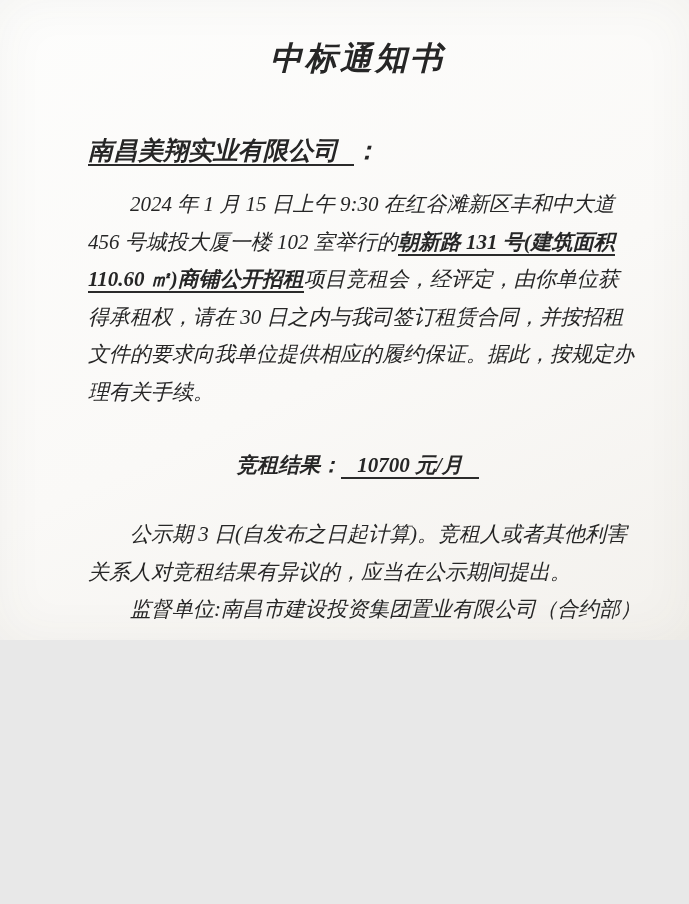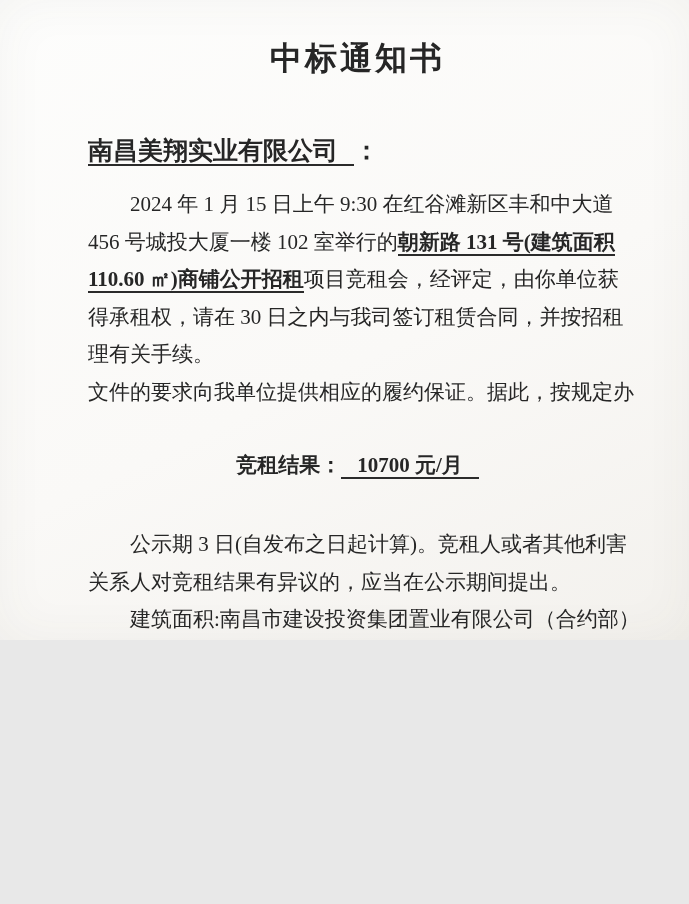--- a/index.html
+++ b/index.html
@@ -5,39 +5,40 @@
   html,body{margin:0;padding:0;background:#e8e8e8;}
   .page{
     position:relative;
     width:689px;height:640px;
     margin:0 auto;
     background:linear-gradient(155deg,#fdfdfc 0%,#faf9f7 55%,#f3f1ed 100%);
     box-shadow:inset 0 0 50px rgba(80,70,60,0.05);
     font-family:"Liberation Serif","DejaVu Serif",serif;
     color:#262626;
     overflow:hidden;
+    font-style:italic;
   }
   .content{padding:36px 62px 0 88px;}
   .doc-title{
     text-align:center;
     font-size:32px;font-weight:700;
     letter-spacing:3px;line-height:44px;
   }
   .addressee{
     margin-top:56px;
     font-size:25px;font-weight:700;line-height:30px;
   }
   .addressee .name{border-bottom:2px solid #2b2b2b;padding-right:16px;}
   .para{font-size:21px;line-height:37.5px;}
   .para .line{white-space:nowrap;}
   .para .line.indent{text-indent:42px;}
   .seg-n{font-weight:400;}
   .seg-bu{font-weight:700;border-bottom:2px solid #2b2b2b;}
   #para1{margin-top:20px;}
-  #para2{margin-top:46px;}
+  #para2{margin-top:36px;}
   .result-line{
     margin-top:39px;
     font-size:21px;font-weight:700;line-height:30px;text-align:center;
   }
   .result-line .value{border-bottom:2px solid #2b2b2b;padding:0 16px;}
   .footer-lessor{
     margin-top:80px;margin-left:137px;
     font-size:21px;line-height:38px;white-space:nowrap;
   }
   .footer-date{
@@ -61,32 +62,32 @@
 
     <div class="addressee">
       <span class="name">南昌美翔实业有限公司</span><span>：</span>
     </div>
 
     <div class="para" id="para1">
         <div class="line indent"><span class="seg-n">2024 年 1 月 15 日上午 9:30 在红谷滩新区丰和中大道</span></div>
         <div class="line"><span class="seg-n">456 号城投大厦一楼 102 室举行的</span><span class="seg-bu">朝新路 131 号(建筑面积</span></div>
         <div class="line"><span class="seg-bu">110.60 ㎡)商铺公开招租</span><span class="seg-n">项目竞租会，经评定，由你单位获</span></div>
         <div class="line"><span class="seg-n">得承租权，请在 30 日之内与我司签订租赁合同，并按招租</span></div>
+        <div class="line"><span class="seg-n">文件的要求向我单位提供相应的履约保证。据此，按规定办</span></div>
         <div class="line"><span class="seg-n">理有关手续。</span></div>
-        <div class="line"><span class="seg-n">文件的要求向我单位提供相应的履约保证。据此，按规定办</span></div>
       </div>
 
     <div class="result-line">
       <span>竞租结果：</span><span class="value">10700 元/月</span>
     </div>
 
     <div class="para" id="para2">
         <div class="line indent"><span class="seg-n">公示期 3 日(自发布之日起计算)。竞租人或者其他利害</span></div>
         <div class="line"><span class="seg-n">关系人对竞租结果有异议的，应当在公示期间提出。</span></div>
-        <div class="line indent"><span class="seg-n">建筑面积:南昌市建设投资集团置业有限公司（合约部）</span></div>
+        <div class="line indent"><span class="seg-n">监督单位:南昌市建设投资集团置业有限公司（合约部）</span></div>
       </div>
 
     <div class="footer-lessor">招租人：南昌市建设投资集团置业有限公司</div>
     <div class="footer-date">2024 年 1 月 16 日</div>
   </div>
 
   <svg class="stamp" viewBox="0 0 200 200" aria-hidden="true">
     <circle cx="100" cy="100" r="92" fill="none" stroke="#cf3224" stroke-width="6.5"></circle>
     <polygon fill="#cf3224" points="100,70 107.1,90.3 128.5,90.7 111.4,103.7 117.6,124.3 100,112 82.4,124.3 88.6,103.7 71.5,90.7 92.9,90.3"></polygon>
     <defs>

